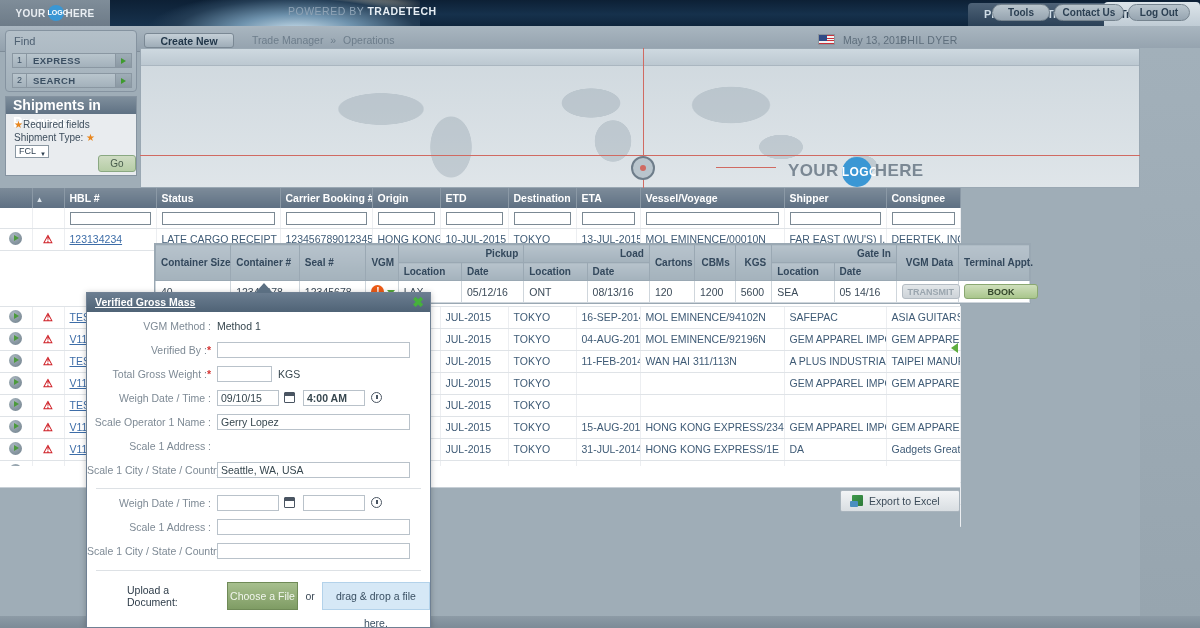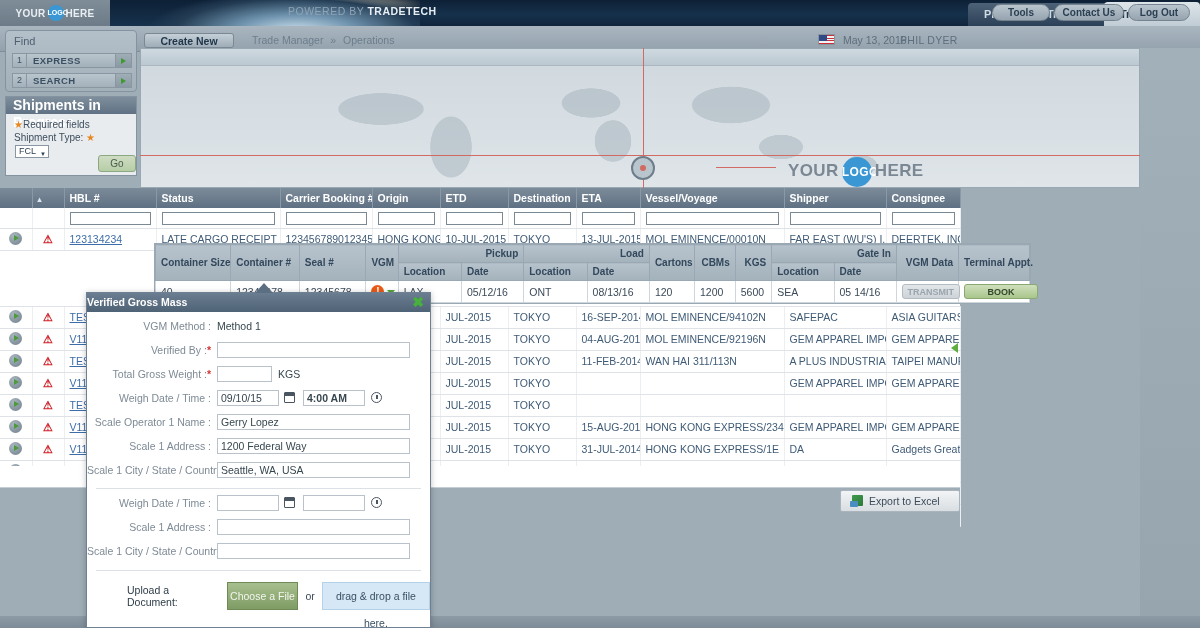--- a/index.html
+++ b/index.html
@@ -298,22 +298,23 @@
     z-index:40;
   }
   #modalArrow {
     position:absolute; left:255px; top:283px; width:0; height:0;
     border-bottom:10px solid #5b6f82;
     border-left:9px solid transparent; border-right:9px solid transparent;
     z-index:41;
   }
   #modalHead {
     height:19px; background:linear-gradient(180deg,#6b7d90,#4f6376);
-    color:#fff; font-size:10.5px; font-weight:bold; line-height:19px; padding-left:0;
+    color:#fff; font-size:10.5px; font-weight:bold; line-height:19px; padding-left:8px;
     position:relative;
+    text-decoration:underline;
   }
   #modalClose {
     position:absolute; right:6px; top:1px; color:#46b13c; font-size:14px;
     font-weight:bold; line-height:17px; cursor:pointer;
   }
   .frow { display:flex; align-items:center; height:21px; margin-top:3px; }
   .flabel {
     width:130px; text-align:right; padding-right:6px;
     font-size:10.5px; color:#7e8a95; white-space:nowrap;
   }
@@ -772,21 +773,20 @@
     <span class="clockIcon"></span>
   </div>
 
   <div class="frow">
     <div class="flabel">Scale Operator 1 Name :</div>
     <input class="f wide" value="Gerry Lopez" style="">
   </div>
 
   <div class="frow">
     <div class="flabel">Scale 1 Address :</div>
-    <input class="f wide" value="1200 Federal Way" style="">
   </div>
 
   <div class="frow">
     <div class="flabel">Scale 1 City / State / Country :</div>
     <input class="f wide" value="Seattle, WA, USA" style="">
   </div>
 
   <div id="modalDiv1"></div>
 
   <div class="frow">

